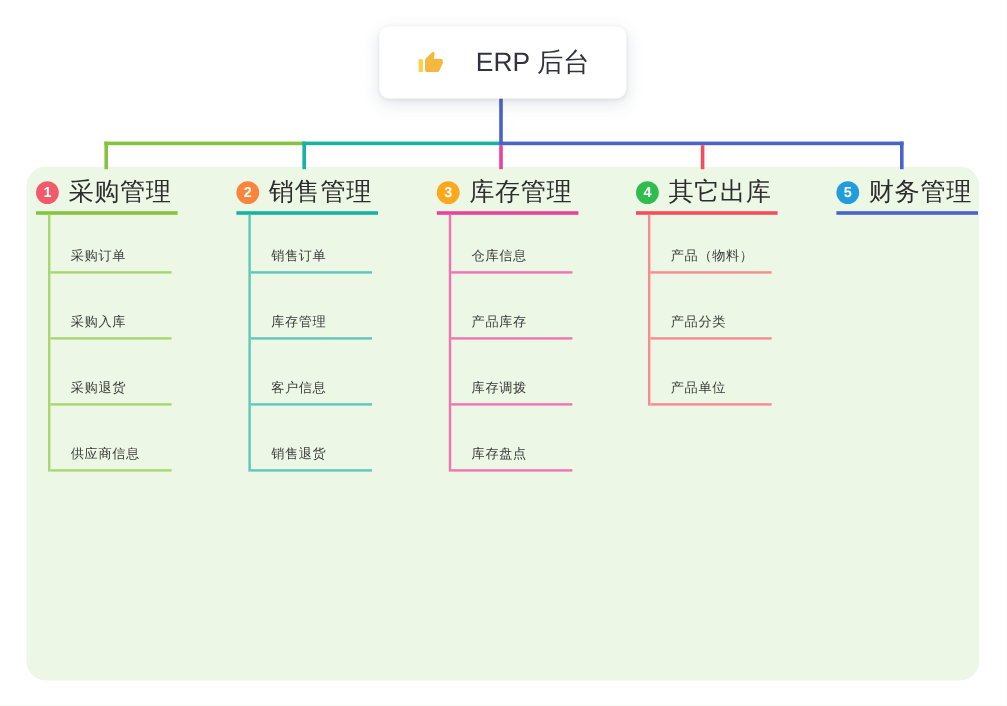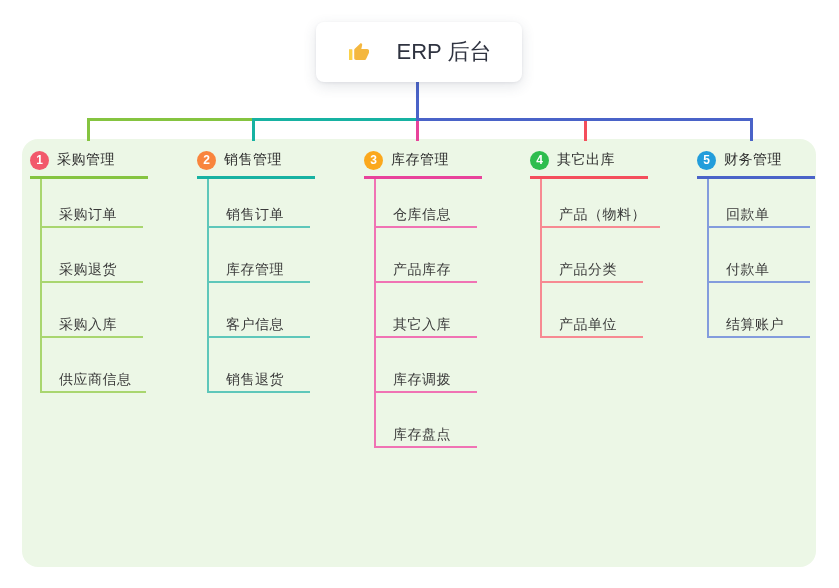--- a/index.html
+++ b/index.html
@@ -30,27 +30,27 @@
   .branch-header{
     display:flex;align-items:center;gap:8px;
     width:118px;height:24px;padding-bottom:4px;
     border-bottom:3px solid var(--c);
   }
   .badge{
     width:19px;height:19px;border-radius:50%;flex:0 0 19px;
     color:#fff;font-size:12px;font-weight:bold;
     display:flex;align-items:center;justify-content:center;
   }
-  .branch-title{font-size:14px;color:#2d2d2d;white-space:nowrap;letter-spacing:.5px;}
+  .branch-title{font-size:21px;color:#2d2d2d;white-space:nowrap;letter-spacing:.5px;}
   .children{margin-left:10px;border-left:2px solid var(--lc);}
   .child{
     width:max-content;min-width:70px;
     padding:33px 14px 3px 17px;
     border-bottom:2px solid var(--lc);
-    font-size:14px;line-height:17px;color:#3a3a3a;white-space:nowrap;
+    font-size:11px;line-height:17px;color:#3a3a3a;white-space:nowrap;
     letter-spacing:.5px;
   }
   .child:first-child{padding-top:27px;}
 </style>
 </head>
 <body>
 
 <div class="root-node">
   <span style="display:flex;">
     <svg width="24" height="24" viewBox="0 0 24 24" aria-hidden="true">
@@ -74,22 +74,22 @@
   </div>
 
 <div class="panel" id="panel" style="background: rgb(236, 247, 230);">
     <div class="branch" style="left: 8px; --c: #85c440; --lc: #a9d66f;">
       <div class="branch-header">
         <span class="badge" style="background: rgb(242, 89, 107);">1</span>
         <span class="branch-title">采购管理</span>
       </div>
       <div class="children">
         <div class="child">采购订单</div>
+        <div class="child">采购入库</div>
         <div class="child">采购退货</div>
-        <div class="child">采购入库</div>
         <div class="child">供应商信息</div>
       </div>
     </div>
     <div class="branch" style="left: 175px; --c: #17b2a2; --lc: #5ec7ba;">
       <div class="branch-header">
         <span class="badge" style="background: rgb(249, 133, 61);">2</span>
         <span class="branch-title">销售管理</span>
       </div>
       <div class="children">
         <div class="child">销售订单</div>
@@ -99,40 +99,34 @@
       </div>
     </div>
     <div class="branch" style="left: 342px; --c: #e8439b; --lc: #f073b4;">
       <div class="branch-header">
         <span class="badge" style="background: rgb(251, 168, 28);">3</span>
         <span class="branch-title">库存管理</span>
       </div>
       <div class="children">
         <div class="child">仓库信息</div>
         <div class="child">产品库存</div>
-        <div class="child">其它入库</div>
         <div class="child">库存调拨</div>
         <div class="child">库存盘点</div>
       </div>
     </div>
     <div class="branch" style="left: 508px; --c: #f44e5c; --lc: #f78a92;">
       <div class="branch-header">
         <span class="badge" style="background: rgb(46, 189, 78);">4</span>
         <span class="branch-title">其它出库</span>
       </div>
       <div class="children">
         <div class="child">产品（物料）</div>
         <div class="child">产品分类</div>
         <div class="child">产品单位</div>
       </div>
     </div>
     <div class="branch" style="left: 675px; --c: #4a63c8; --lc: #839cdd;">
       <div class="branch-header">
         <span class="badge" style="background: rgb(34, 157, 219);">5</span>
         <span class="branch-title">财务管理</span>
       </div>
-      <div class="children">
-        <div class="child">回款单</div>
-        <div class="child">付款单</div>
-        <div class="child">结算账户</div>
-      </div>
     </div>
   </div>
 
 </body></html>

